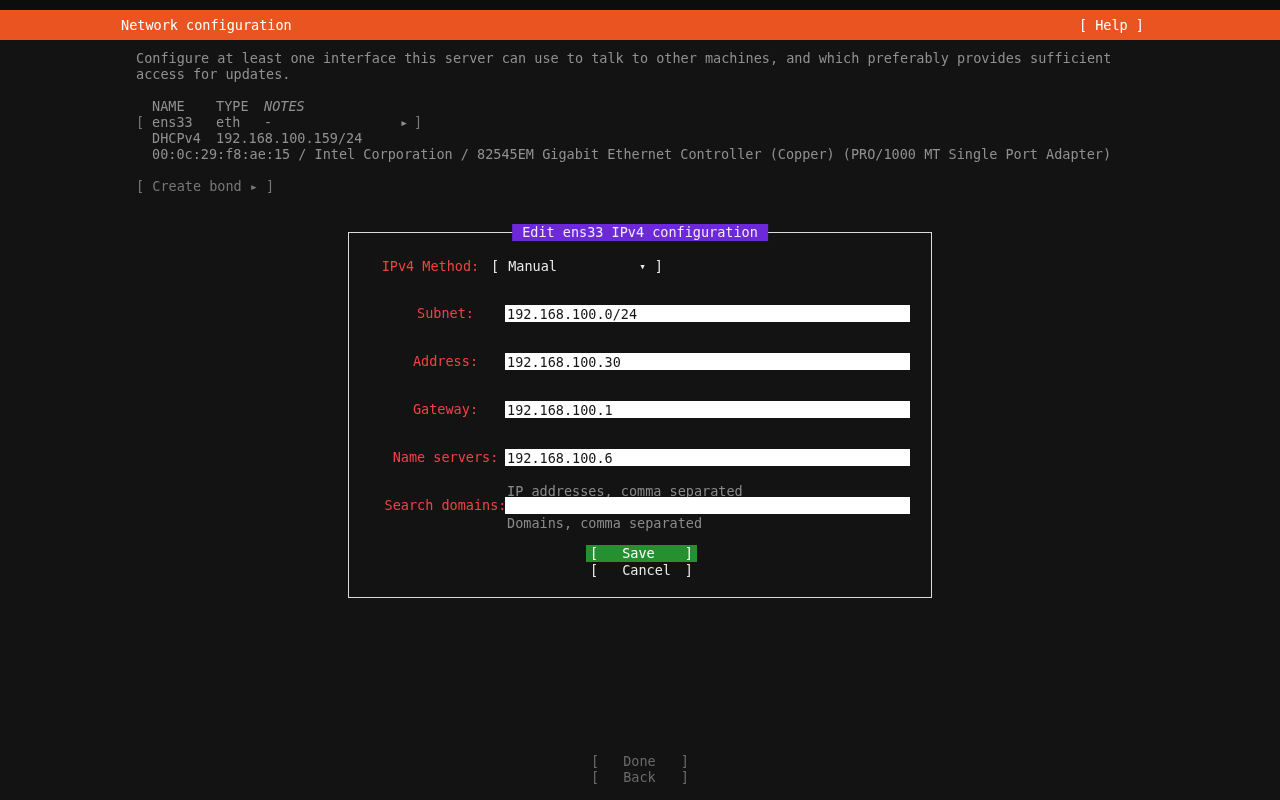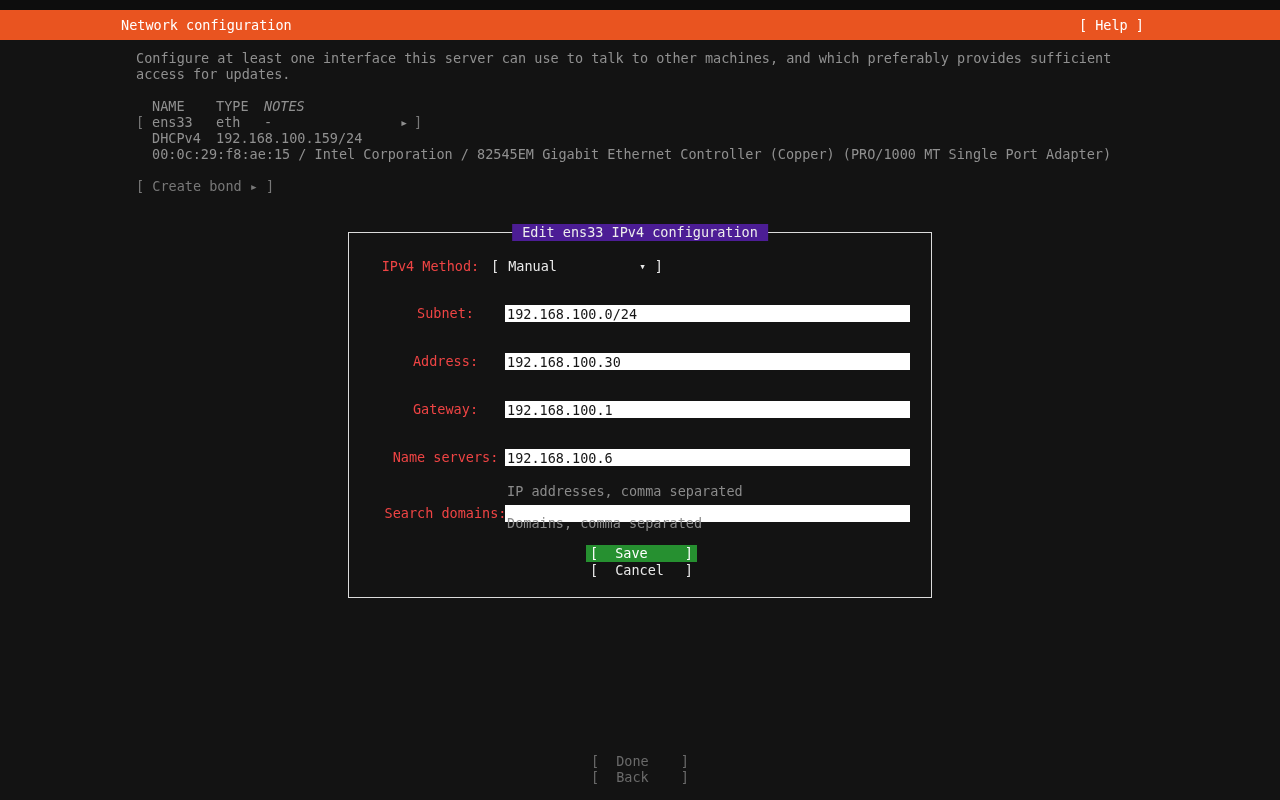--- a/index.html
+++ b/index.html
@@ -35,21 +35,21 @@
   .ps { position: absolute; top: 0; white-space: pre; }
   .iface-row { position: absolute; left: 0; width: 100%; height: 16px; line-height: 16px; cursor: pointer; }
   
   .dialog {
     position: absolute; left: 348px; top: 232px; width: 584px; height: 366px;
     border: 1px solid #dcdcdc;
     background: #131313;
   }
   .dialog-title {
     position: absolute; top: -9px; left: 50%; transform: translateX(-50%);
-    background: #4c1d95; padding: 0 10px;
+    background: #6d28d9; padding: 0 10px;
     color: #ededed; white-space: pre; line-height: 17px; text-align: center;
   }
   .drow { position: absolute; left: 0; width: 100%; height: 17px; line-height: 17px; }
   .dlabel {
     position: absolute; left: 32px; width: 129px; top: 0;
     text-align: center; color: #ef4444; white-space: pre;
   }
   .dinput {
     position: absolute; left: 156px; top: 0; width: 405px; height: 17px;
     background: #ffffff; color: #151515;
@@ -67,21 +67,21 @@
   }
   .dd-group { display: inline-flex; }
   .dd-group > span + span { margin-left: 9px; }
   .caret { font-size: 11px; }
   .btn {
     position: absolute; height: 17px; line-height: 17px;
     display: flex; justify-content: space-between;
     padding: 0 4px; cursor: pointer; white-space: pre;
   }
   .btn .b-group { display: inline-flex; }
-  .btn .b-group > span + span { margin-left: 17px; }
+  .btn .b-group > span + span { margin-left: 24px; }
   .btn-save   { background: #269030; color: #ffffff; }
   .btn-cancel { color: #e9e9e9; }
   .btn-footer { color: #6a6a6a; height: 16px; line-height: 16px; }
 </style>
 </head>
 <body>
 
 <div class="screen">
 
   <div class="top-strip"></div>
@@ -149,21 +149,21 @@
       <span class="dlabel">Gateway:</span>
       <input class="dinput" spellcheck="false" value="192.168.100.1" style="">
     </div>
 
     <div class="drow" style="top:216px;">
       <span class="dlabel">Name servers:</span>
       <input class="dinput" spellcheck="false" value="192.168.100.6" style="">
     </div>
     <div class="dhelp" style="top:250px;">IP addresses, comma separated</div>
 
-    <div class="drow" style="top:264px;margin-top:8px;">
+    <div class="drow" style="top:264px;">
       <span class="dlabel">Search domains:</span>
       <input class="dinput" spellcheck="false" value="" style="">
     </div>
     <div class="dhelp" style="top:282px;">Domains, comma separated</div>
 
     <div class="btn btn-save" style="left:237px; top:312px; width:111px;">
       <span class="b-group">
         <span>[</span>
         <span>Save</span>
       </span>

